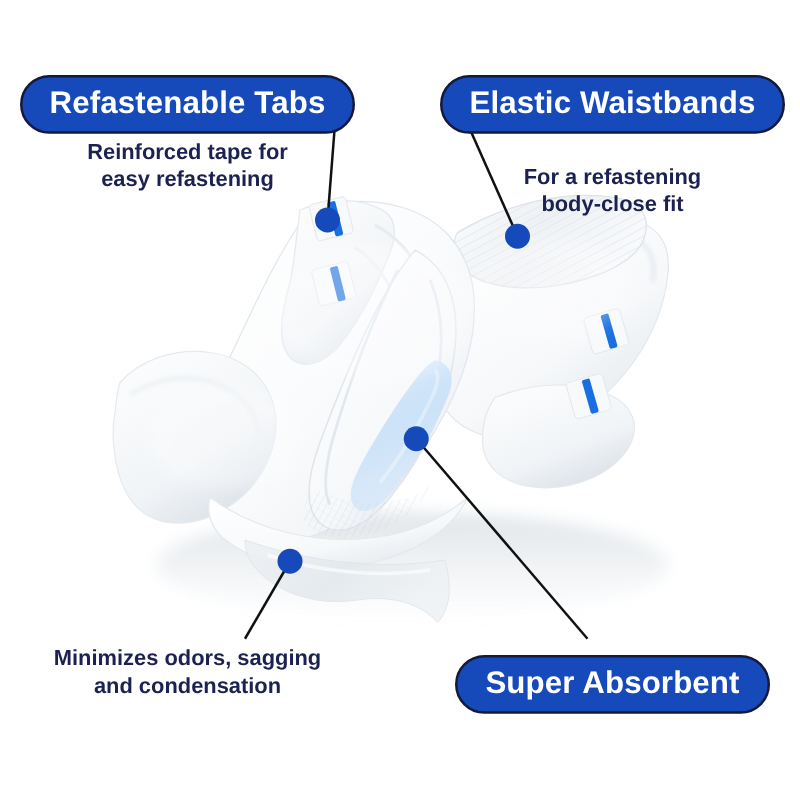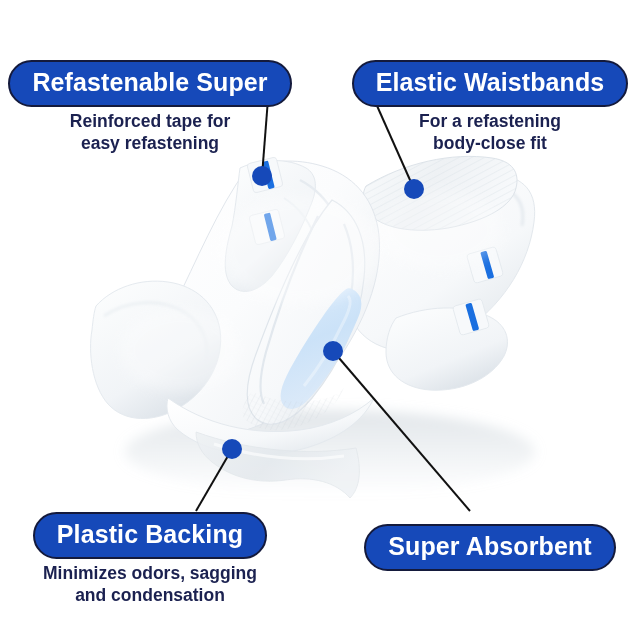--- a/index.html
+++ b/index.html
@@ -40,21 +40,21 @@
 
   
   .callout {
     position: absolute;
     display: flex;
     flex-direction: column;
     align-items: center;
     width: 280px;
   }
   .callout-tl { left: 10px;  top: 60px; }
-  .callout-tr { left: 350px; top: 60px; }
+  .callout-tr { left: 350px; top: 60px; gap: 20px; }
   .callout-bl { left: 10px;  top: 512px; }
   .callout-br { left: 350px; top: 524px; }
 
   .pill {
     background: #1649B9;
     border: 2.5px solid #141a3c;
     border-radius: 999px;
     color: #ffffff;
     font-size: 25px;
     font-weight: 700;
@@ -268,33 +268,32 @@
     <line x1="196" y1="511" x2="232" y2="449" stroke="#111111" stroke-width="2"></line>
     <line x1="470" y1="511" x2="333" y2="351" stroke="#111111" stroke-width="2"></line>
 
     <circle cx="262" cy="176" r="10" fill="#1649B9"></circle>
     <circle cx="414" cy="189" r="10" fill="#1649B9"></circle>
     <circle cx="232" cy="449" r="10" fill="#1649B9"></circle>
     <circle cx="333" cy="351" r="10" fill="#1649B9"></circle>
   </svg>
 
   <div class="callout callout-tl">
-    <div class="pill">Refastenable Super</div>
+    <div class="pill">Refastenable Tabs</div>
     <div class="caption">Reinforced tape for
 easy refastening</div>
   </div>
 
   <div class="callout callout-tr">
     <div class="pill">Elastic Waistbands</div>
     <div class="caption">For a refastening
 body-close fit</div>
   </div>
 
   <div class="callout callout-bl">
-    <div class="pill">Plastic Backing</div>
     <div class="caption">Minimizes odors, sagging
 and condensation</div>
   </div>
 
   <div class="callout callout-br">
     <div class="pill">Super Absorbent</div>
   </div>
 
 </div>
 

